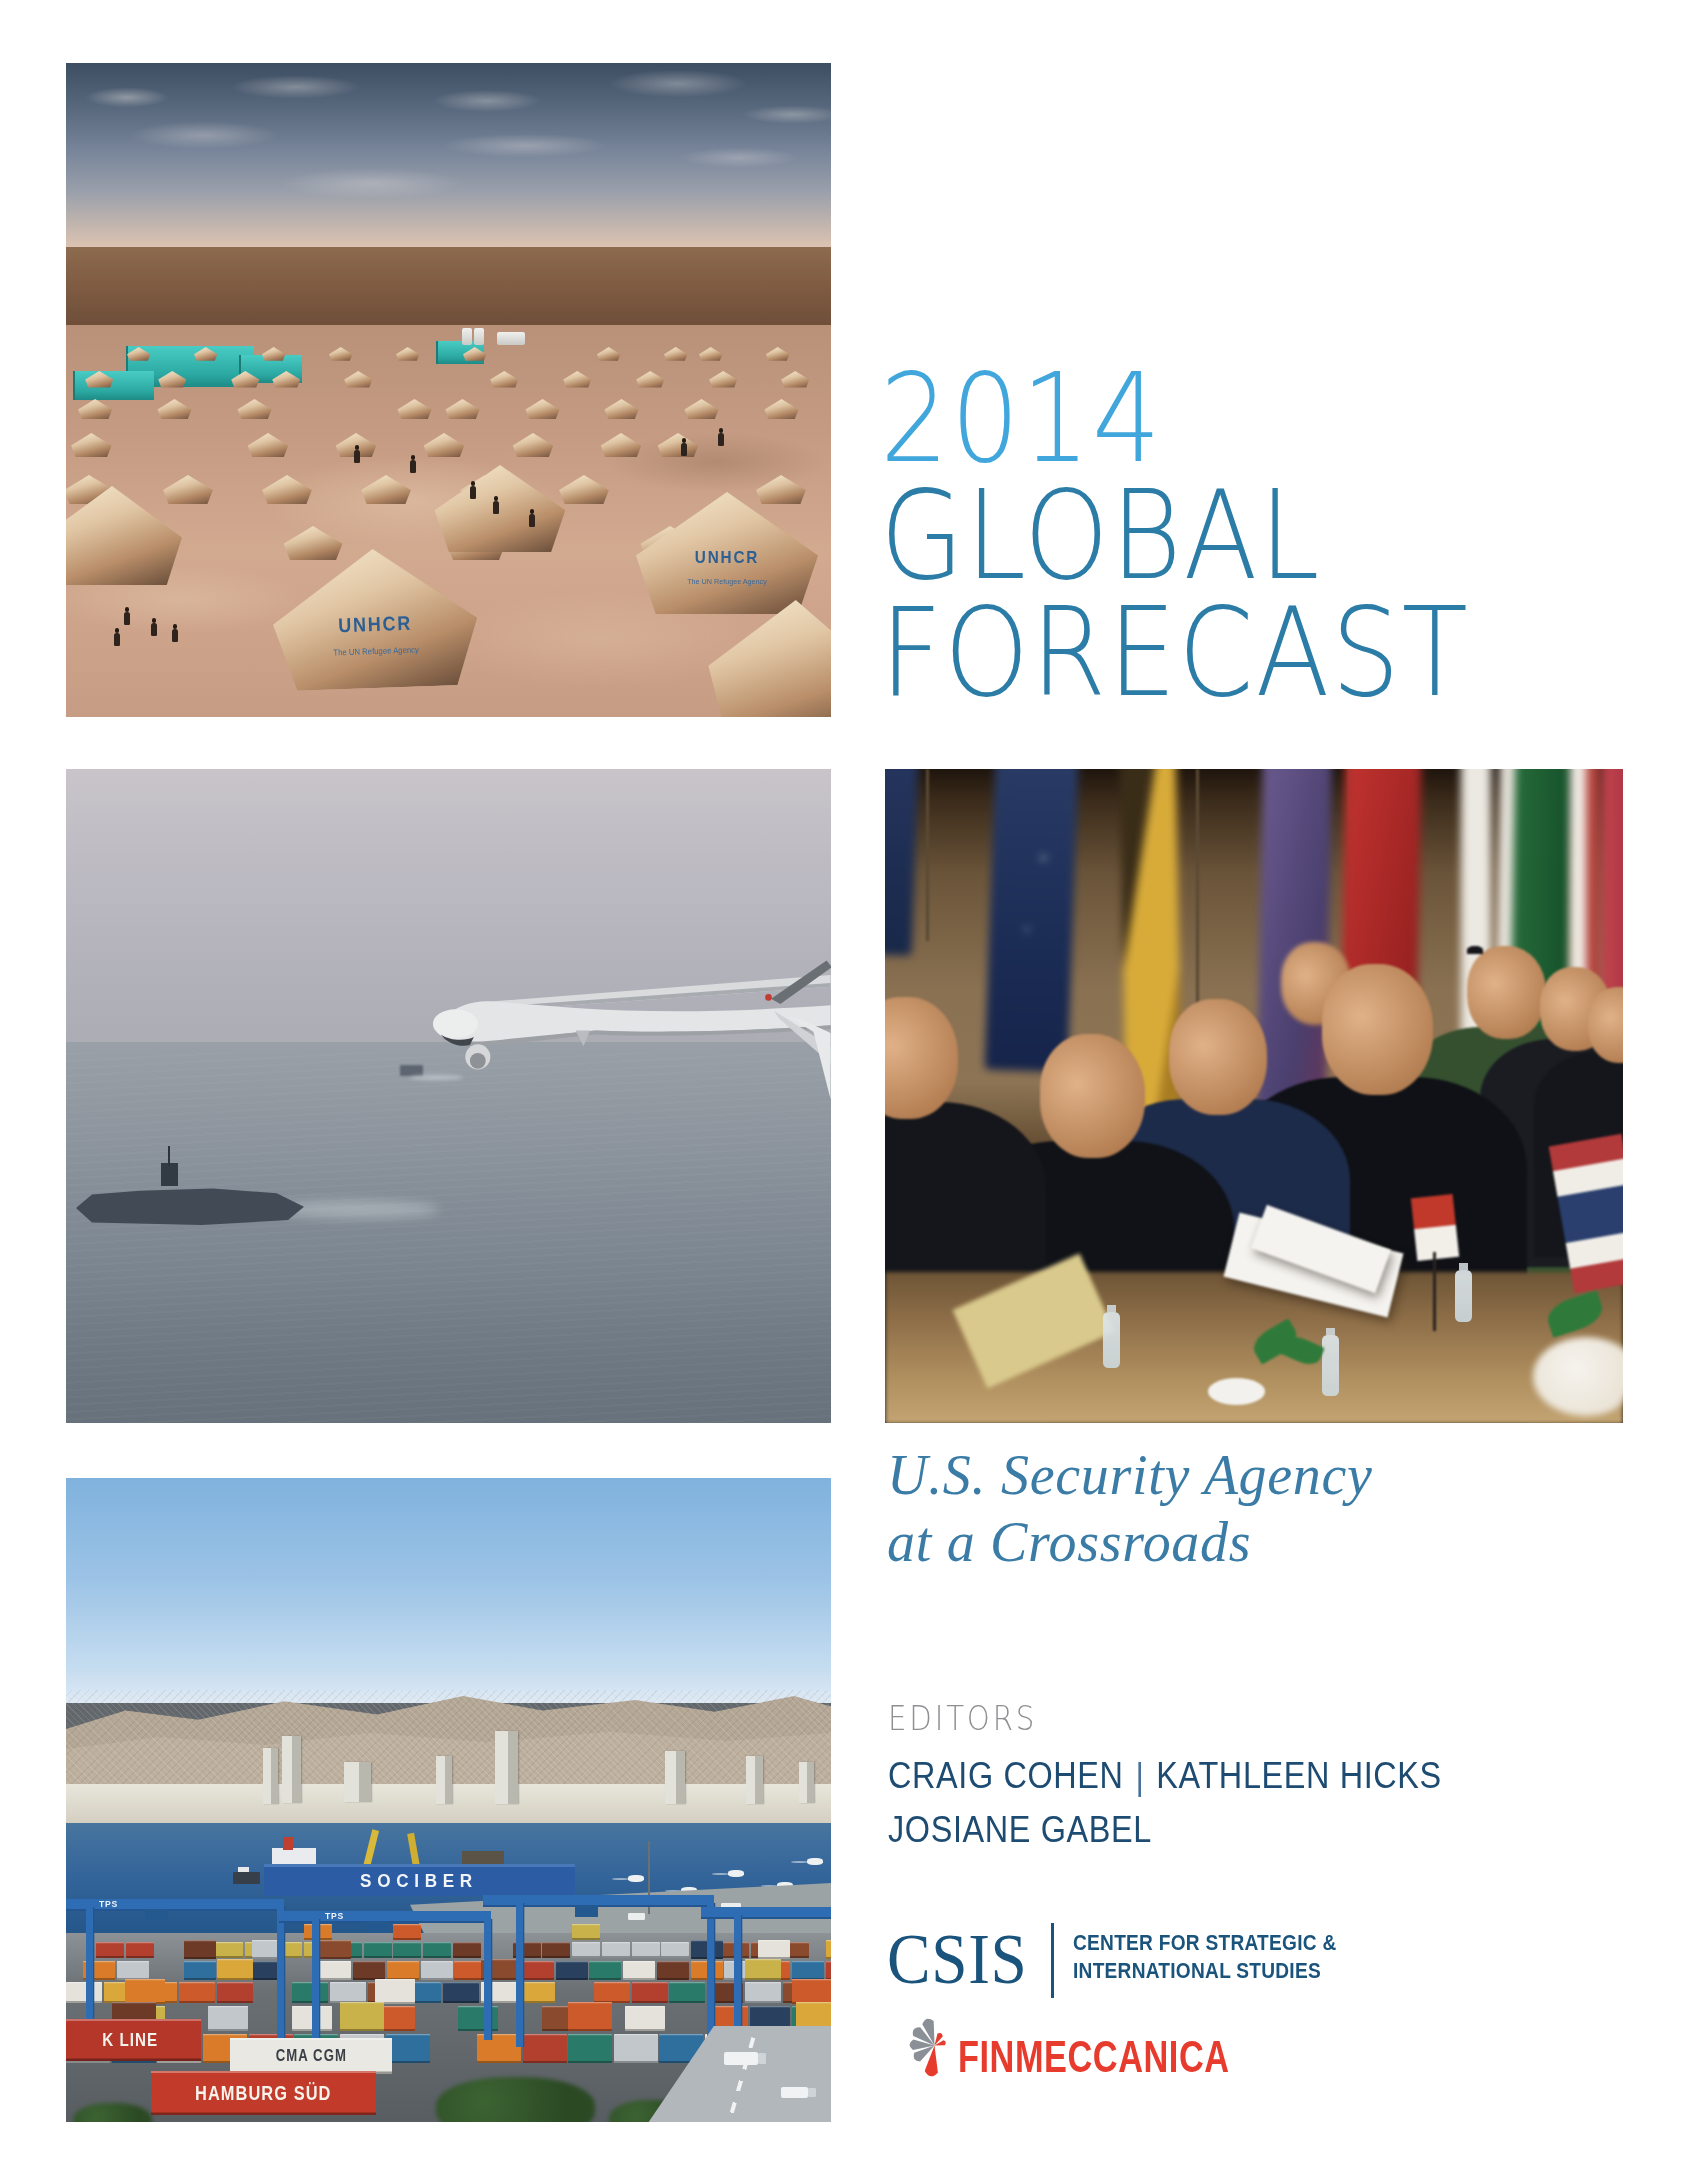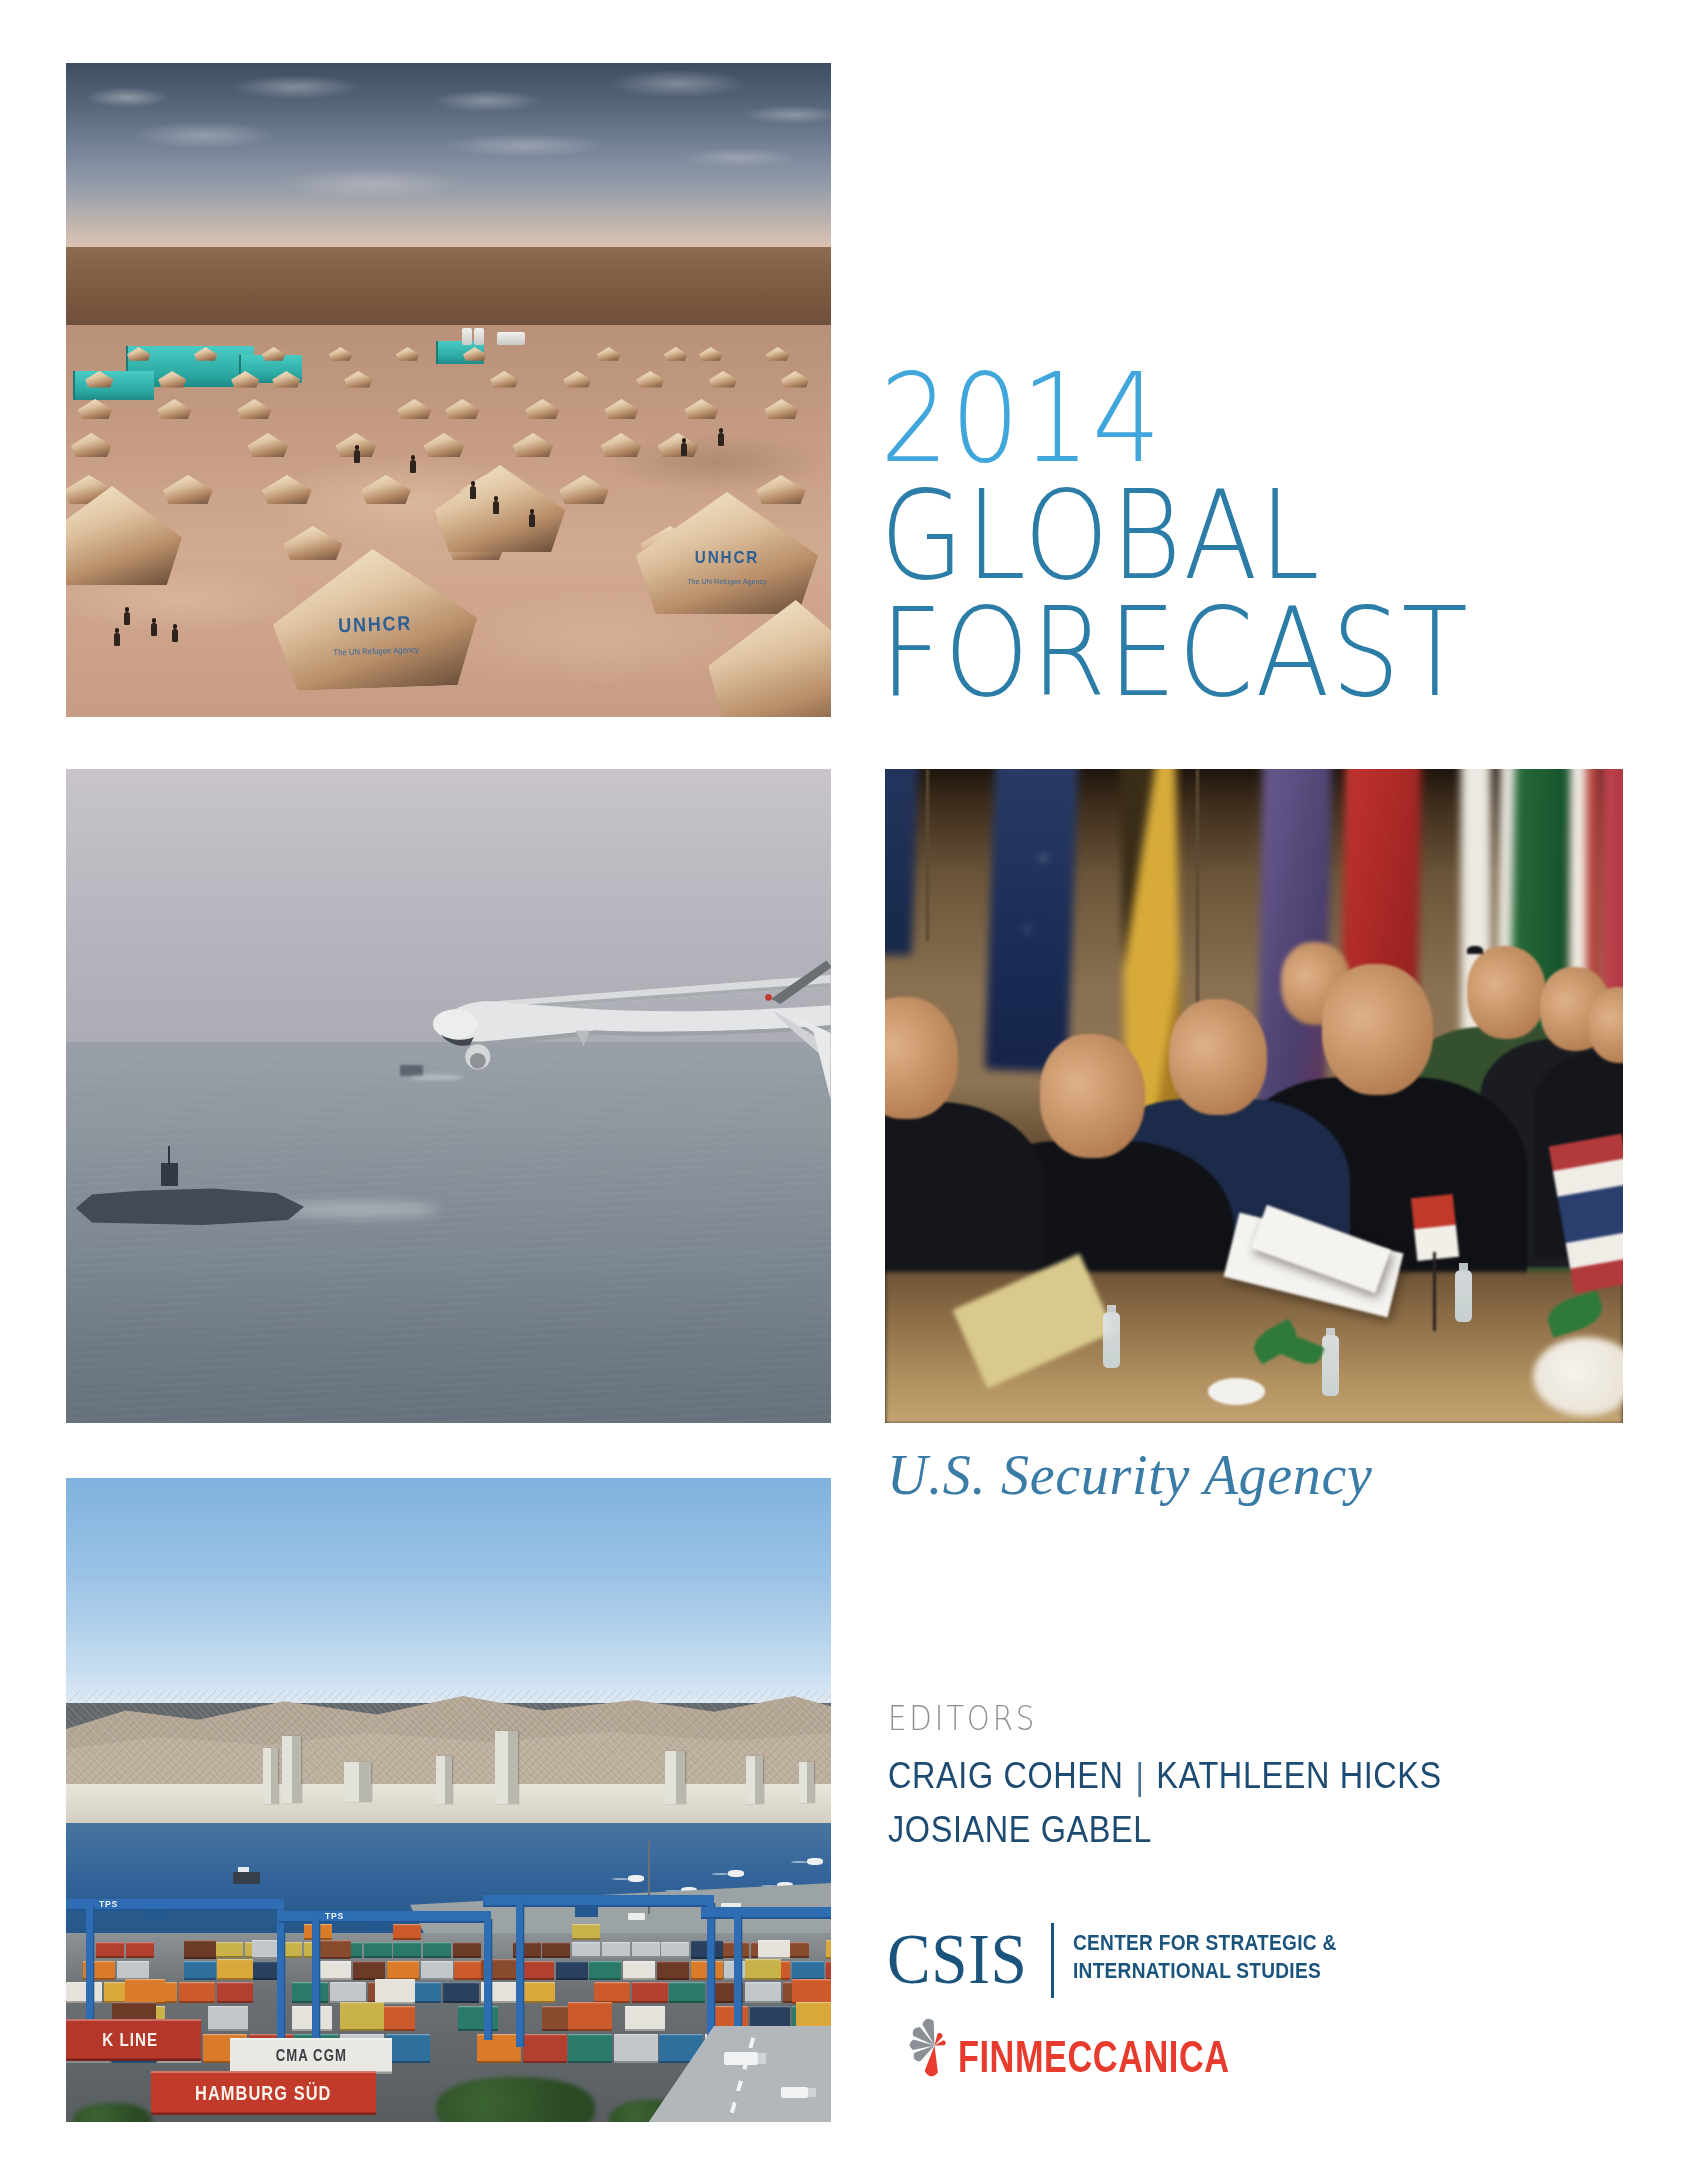--- a/index.html
+++ b/index.html
@@ -415,20 +415,30 @@
     <div class="city-strip"></div>
     <div class="tower" style="left:197px;top:270px;width:14.6px;height:56px"></div>
     <div class="tower" style="left:216px;top:258px;width:18.5px;height:67px"></div>
     <div class="tower" style="left:278px;top:284px;width:26.5px;height:40px"></div>
     <div class="tower" style="left:370px;top:278px;width:16px;height:48px"></div>
     <div class="tower" style="left:429px;top:253px;width:22.5px;height:73px"></div>
     <div class="tower" style="left:599px;top:273px;width:20px;height:53px"></div>
     <div class="tower" style="left:680px;top:278px;width:17px;height:48px"></div>
     <div class="tower" style="left:733px;top:284px;width:14.6px;height:41px"></div>
     <div class="port-water"></div>
+    <div class="sociber">
+      <div class="soc-crane" style="left:99px"></div>
+      <div class="soc-crane2" style="left:149px"></div>
+      <div class="soc-dark"></div>
+      <div class="soc-house"></div>
+      <div class="soc-stack"></div>
+      <div class="soc-hull">
+        <span class="soc-name">SOCIBER</span>
+      </div>
+    </div>
     <div class="tug"></div>
     <div class="boat" style="left:562px;top:397px"></div>
     <div class="boat" style="left:615px;top:409px"></div>
     <div class="boat" style="left:662px;top:392px"></div>
     <div class="boat" style="left:711px;top:404px"></div>
     <div class="boat" style="left:599px;top:429px;width:20px"></div>
     <div class="boat" style="left:741px;top:380px"></div>
     <div class="boat" style="left:463px;top:423px;width:34px;height:10.6px;background:#3c4450"></div>
     <div class="pier"></div>
     <div class="pier-truck" style="left:655px;top:425px;width:20px;height:8px"></div>
@@ -586,20 +596,21 @@
     <div class="trees" style="left:543px;top:622px;width:86px;height:40px"></div>
     <div class="road">
       <div class="road-line"></div>
     </div>
     <div class="truck" style="left:658px;top:574px;width:34px;height:13.2px"></div>
     <div class="truck" style="left:715px;top:609px;width:26.5px;height:10.6px"></div>
   </section>
 
   <div class="subtitle">
     <div>U.S. Security Agency</div>
+    <div>at a Crossroads</div>
   </div>
 
   <div class="editors-label">EDITORS</div>
   <div class="editors-line e1">
     <span>CRAIG COHEN</span><span class="sep">|</span><span>KATHLEEN HICKS</span>
   </div>
   <div class="editors-line e2">JOSIANE GABEL</div>
 
   <div class="csis-word">CSIS</div>
   <div class="csis-bar"></div>

